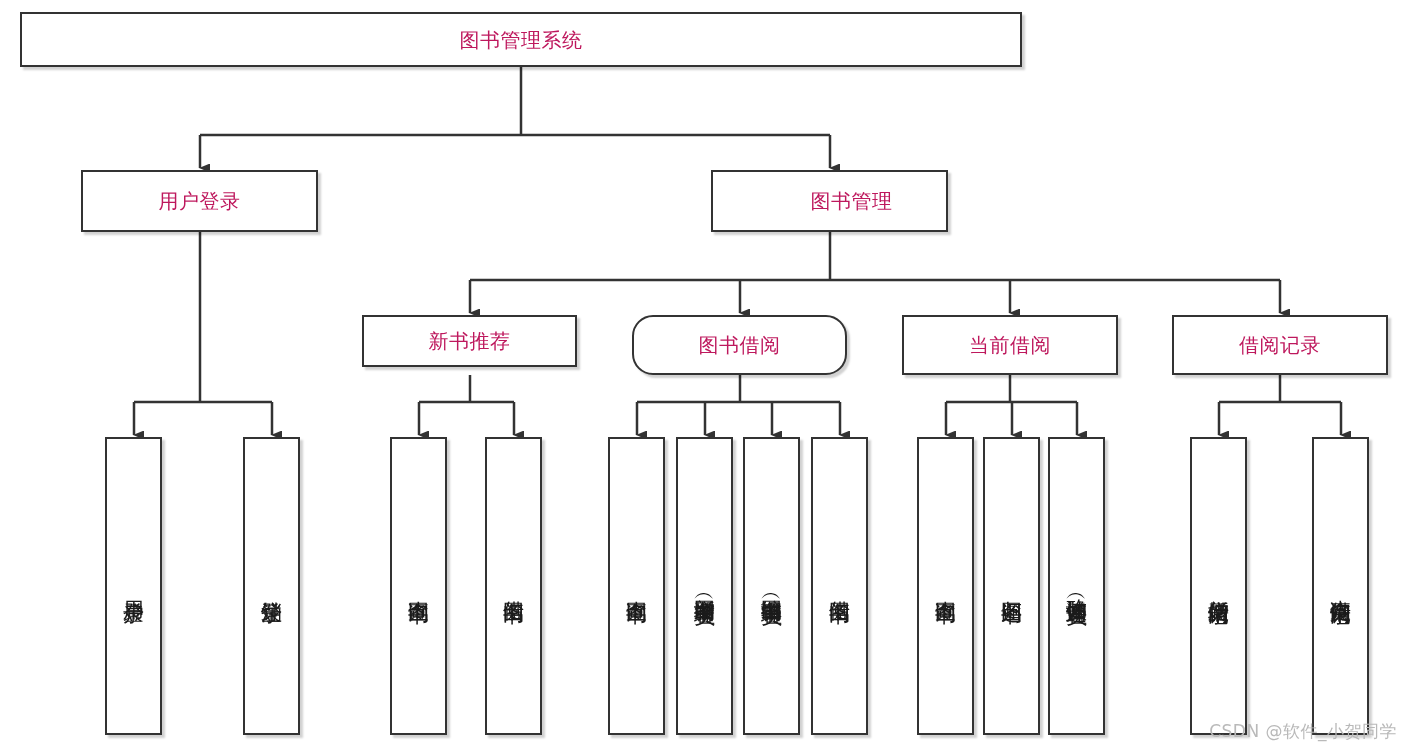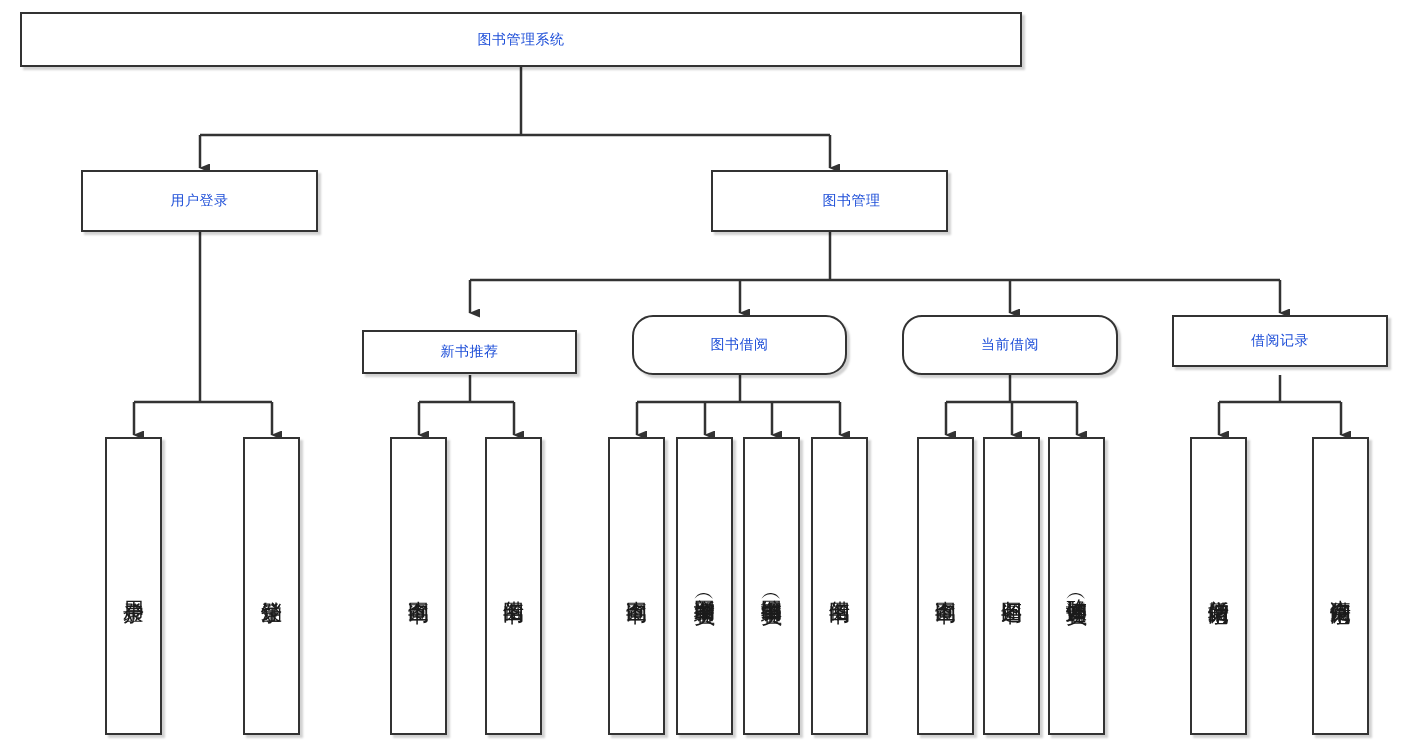--- a/index.html
+++ b/index.html
@@ -32,22 +32,22 @@
     box-sizing: border-box;
     background: #ffffff;
     border: 2px solid #333333;
     box-shadow: 3px 3px 2px rgba(0,0,0,0.18);
     display: flex;
     align-items: center;
     justify-content: center;
     overflow: hidden;
   }
   .node-label-h {
-    font-size: 14px;
-    color: #1d4ed8;
+    font-size: 20px;
+    color: #be185d;
     line-height: 1.1;
     letter-spacing: 0.5px;
     white-space: nowrap;
   }
   .node-label-v {
     writing-mode: vertical-rl;
     text-orientation: upright;
     font-size: 21px;
     color: #1b1b1b;
     line-height: 1.05;
@@ -116,30 +116,30 @@
   <div id="nodes-layer">
       <div class="node-box" style="left: 20px; top: 12px; width: 1002px; height: 55px;">
         <span class="node-label-h">图书管理系统</span>
       </div>
       <div class="node-box" style="left: 81px; top: 170px; width: 237px; height: 62px;">
         <span class="node-label-h">用户登录</span>
       </div>
       <div class="node-box" style="left: 711px; top: 170px; width: 237px; height: 62px; padding-left: 44px;">
         <span class="node-label-h">图书管理</span>
       </div>
-      <div class="node-box" style="left: 362px; top: 330px; width: 215px; height: 44px;">
+      <div class="node-box" style="left: 362px; top: 315px; width: 215px; height: 52px;">
         <span class="node-label-h">新书推荐</span>
       </div>
       <div class="node-box" style="left: 632px; top: 315px; width: 215px; height: 60px; border-radius: 21px;">
         <span class="node-label-h">图书借阅</span>
       </div>
-      <div class="node-box" style="left: 902px; top: 315px; width: 216px; height: 60px; border-radius: 20px;">
+      <div class="node-box" style="left: 902px; top: 315px; width: 216px; height: 60px;">
         <span class="node-label-h">当前借阅</span>
       </div>
-      <div class="node-box" style="left: 1172px; top: 315px; width: 216px; height: 52px;">
+      <div class="node-box" style="left: 1172px; top: 315px; width: 216px; height: 60px;">
         <span class="node-label-h">借阅记录</span>
       </div>
       <div class="node-box" style="left: 105px; top: 437px; width: 57px; height: 298px;">
         <span class="node-label-v">用户登录</span>
       </div>
       <div class="node-box" style="left: 243px; top: 437px; width: 57px; height: 298px;">
         <span class="node-label-v">注销登录</span>
       </div>
       <div class="node-box" style="left: 390px; top: 437px; width: 57px; height: 298px;">
         <span class="node-label-v">查询图书</span>
@@ -169,13 +169,14 @@
         <span class="node-label-v">确认归还（管理员）</span>
       </div>
       <div class="node-box" style="left: 1190px; top: 437px; width: 57px; height: 298px;">
         <span class="node-label-v">新增借阅记录</span>
       </div>
       <div class="node-box" style="left: 1312px; top: 437px; width: 57px; height: 298px;">
         <span class="node-label-v">查询借阅记录</span>
       </div>
     </div>
 
+  <div class="watermark">CSDN @软件_小贺同学</div>
 </div>
 
 </body></html>

